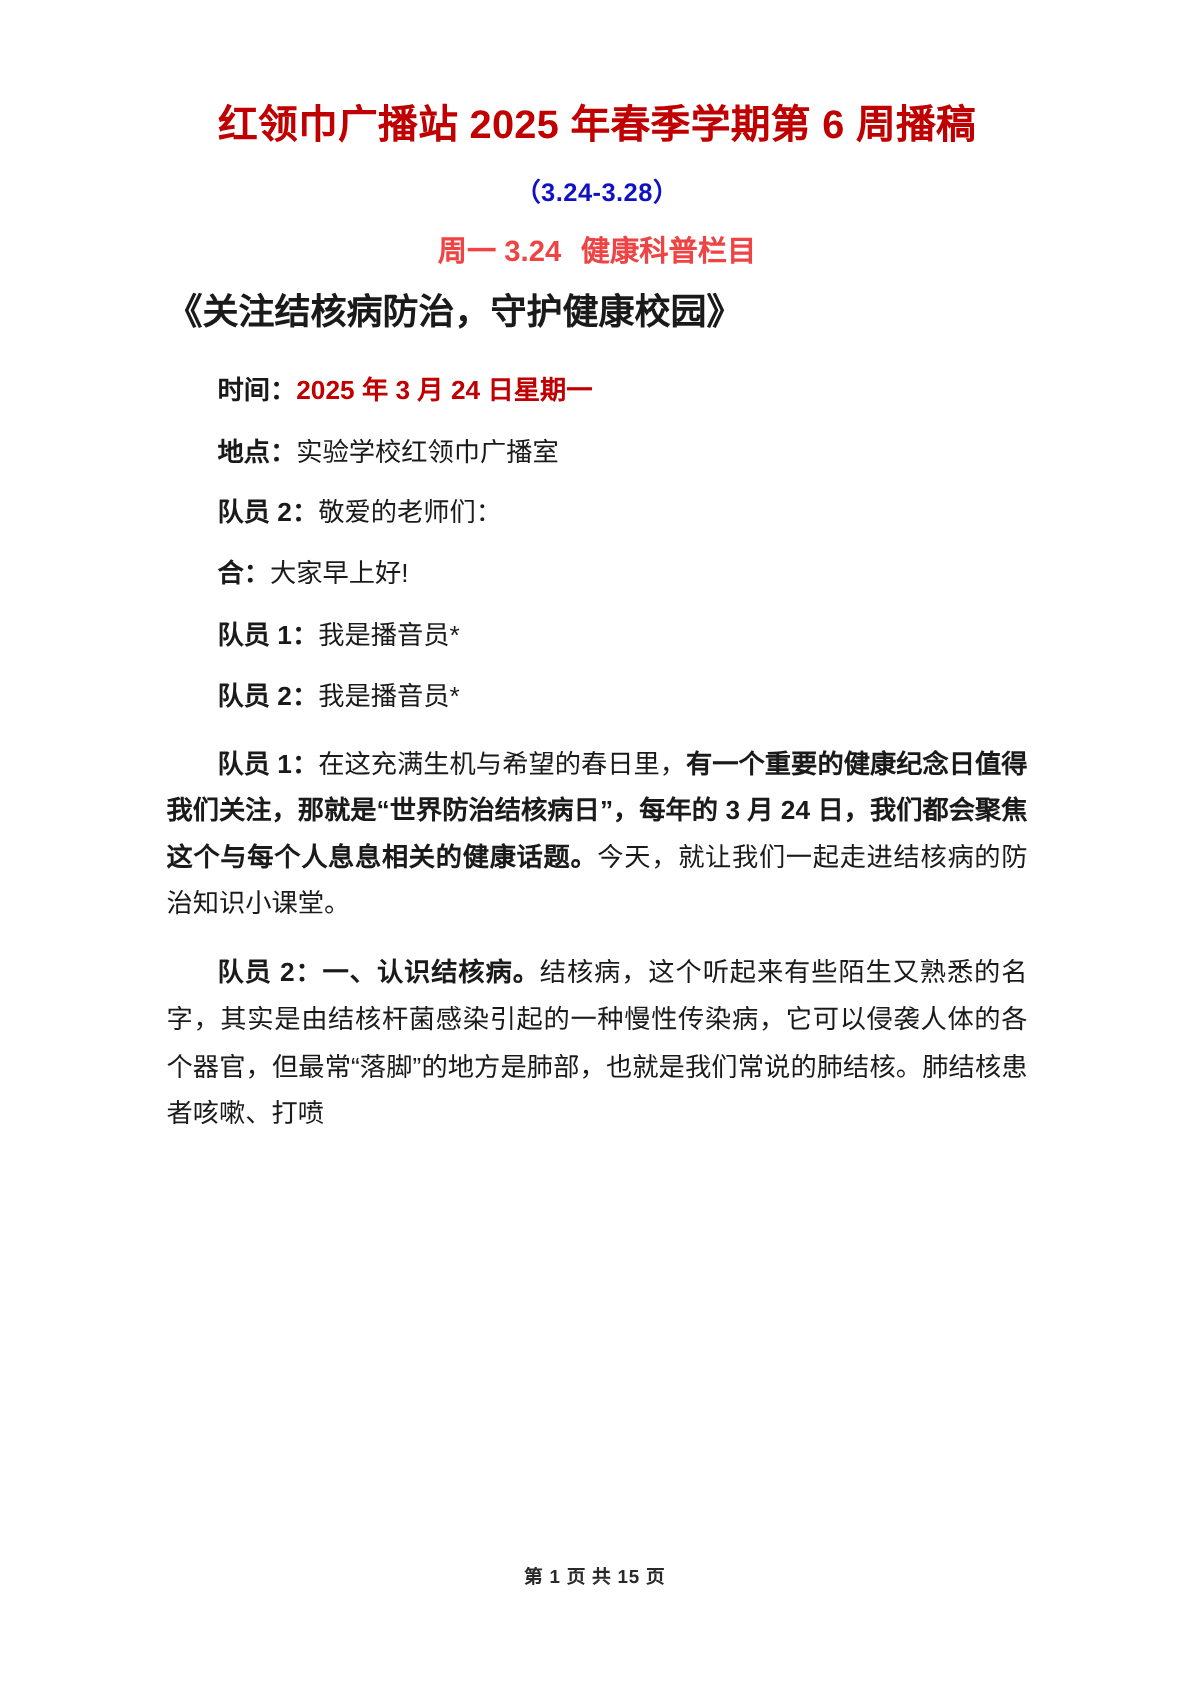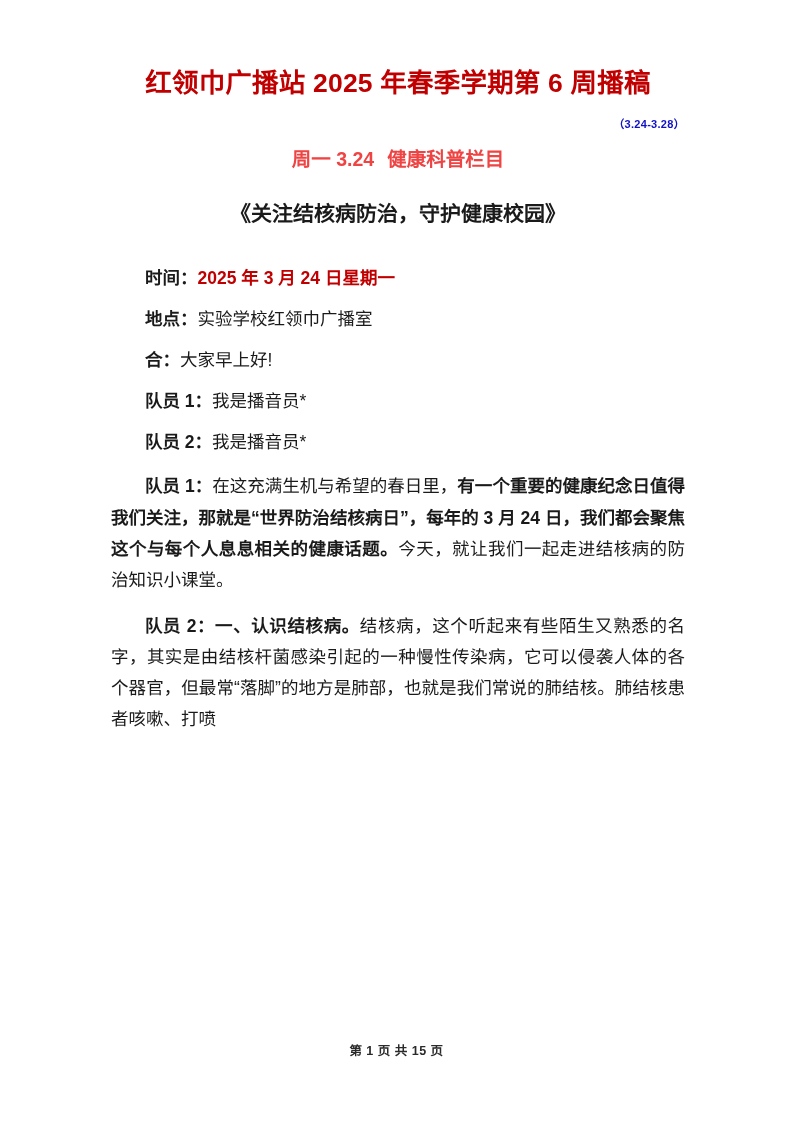--- a/index.html
+++ b/index.html
@@ -35,43 +35,42 @@
     padding-top: 62px;
     font-size: 26.5px;
     font-weight: bold;
     line-height: 1.62;
     text-align: center;
     letter-spacing: 0.2px;
   }
   .daterange {
     margin: 0;
     padding-top: 11px;
-    font-size: 11px;
+    font-size: 17px;
     font-weight: bold;
     line-height: 1.5;
-    text-align: right;
+    text-align: center;
     letter-spacing: 0.3px;
   }
   .col-head {
     margin: 0;
     padding-top: 13px;
     font-size: 19.5px;
     font-weight: bold;
     line-height: 1.5;
     text-align: center;
     color: #ef4444;
   }
   .col-head .gap { display: inline-block; width: 13px; }
   .prog-title {
-    margin: 16px;
+    margin: 0;
     padding-top: 7px;
-    font-size: 21px;
+    font-size: 24px;
     font-weight: bold;
     line-height: 1.5;
-    text-align: center;
     color: #1a1a1a;
   }
 
   
   .meta-line,
   .speech-line {
     margin: 0;
     padding-top: 16px;
     font-size: 17.5px;
     line-height: 1.42;
@@ -133,20 +132,23 @@
 
     <p class="meta-line first">
       <span class="b">时间：</span><span class="red-strong">2025 年 3 月 24 日星期一</span>
     </p>
 
     <p class="meta-line">
       <span class="b">地点：</span><span>实验学校红领巾广播室</span>
     </p>
 
 
+    <p class="speech-line">
+      <span class="b">队员 2：</span><span>敬爱的老师们：</span>
+    </p>
 
     <p class="speech-line">
       <span class="b">合：</span><span>大家早上好!</span>
     </p>
 
     <p class="speech-line">
       <span class="b">队员 1：</span><span>我是播音员*</span>
     </p>
 
     <p class="speech-line">

